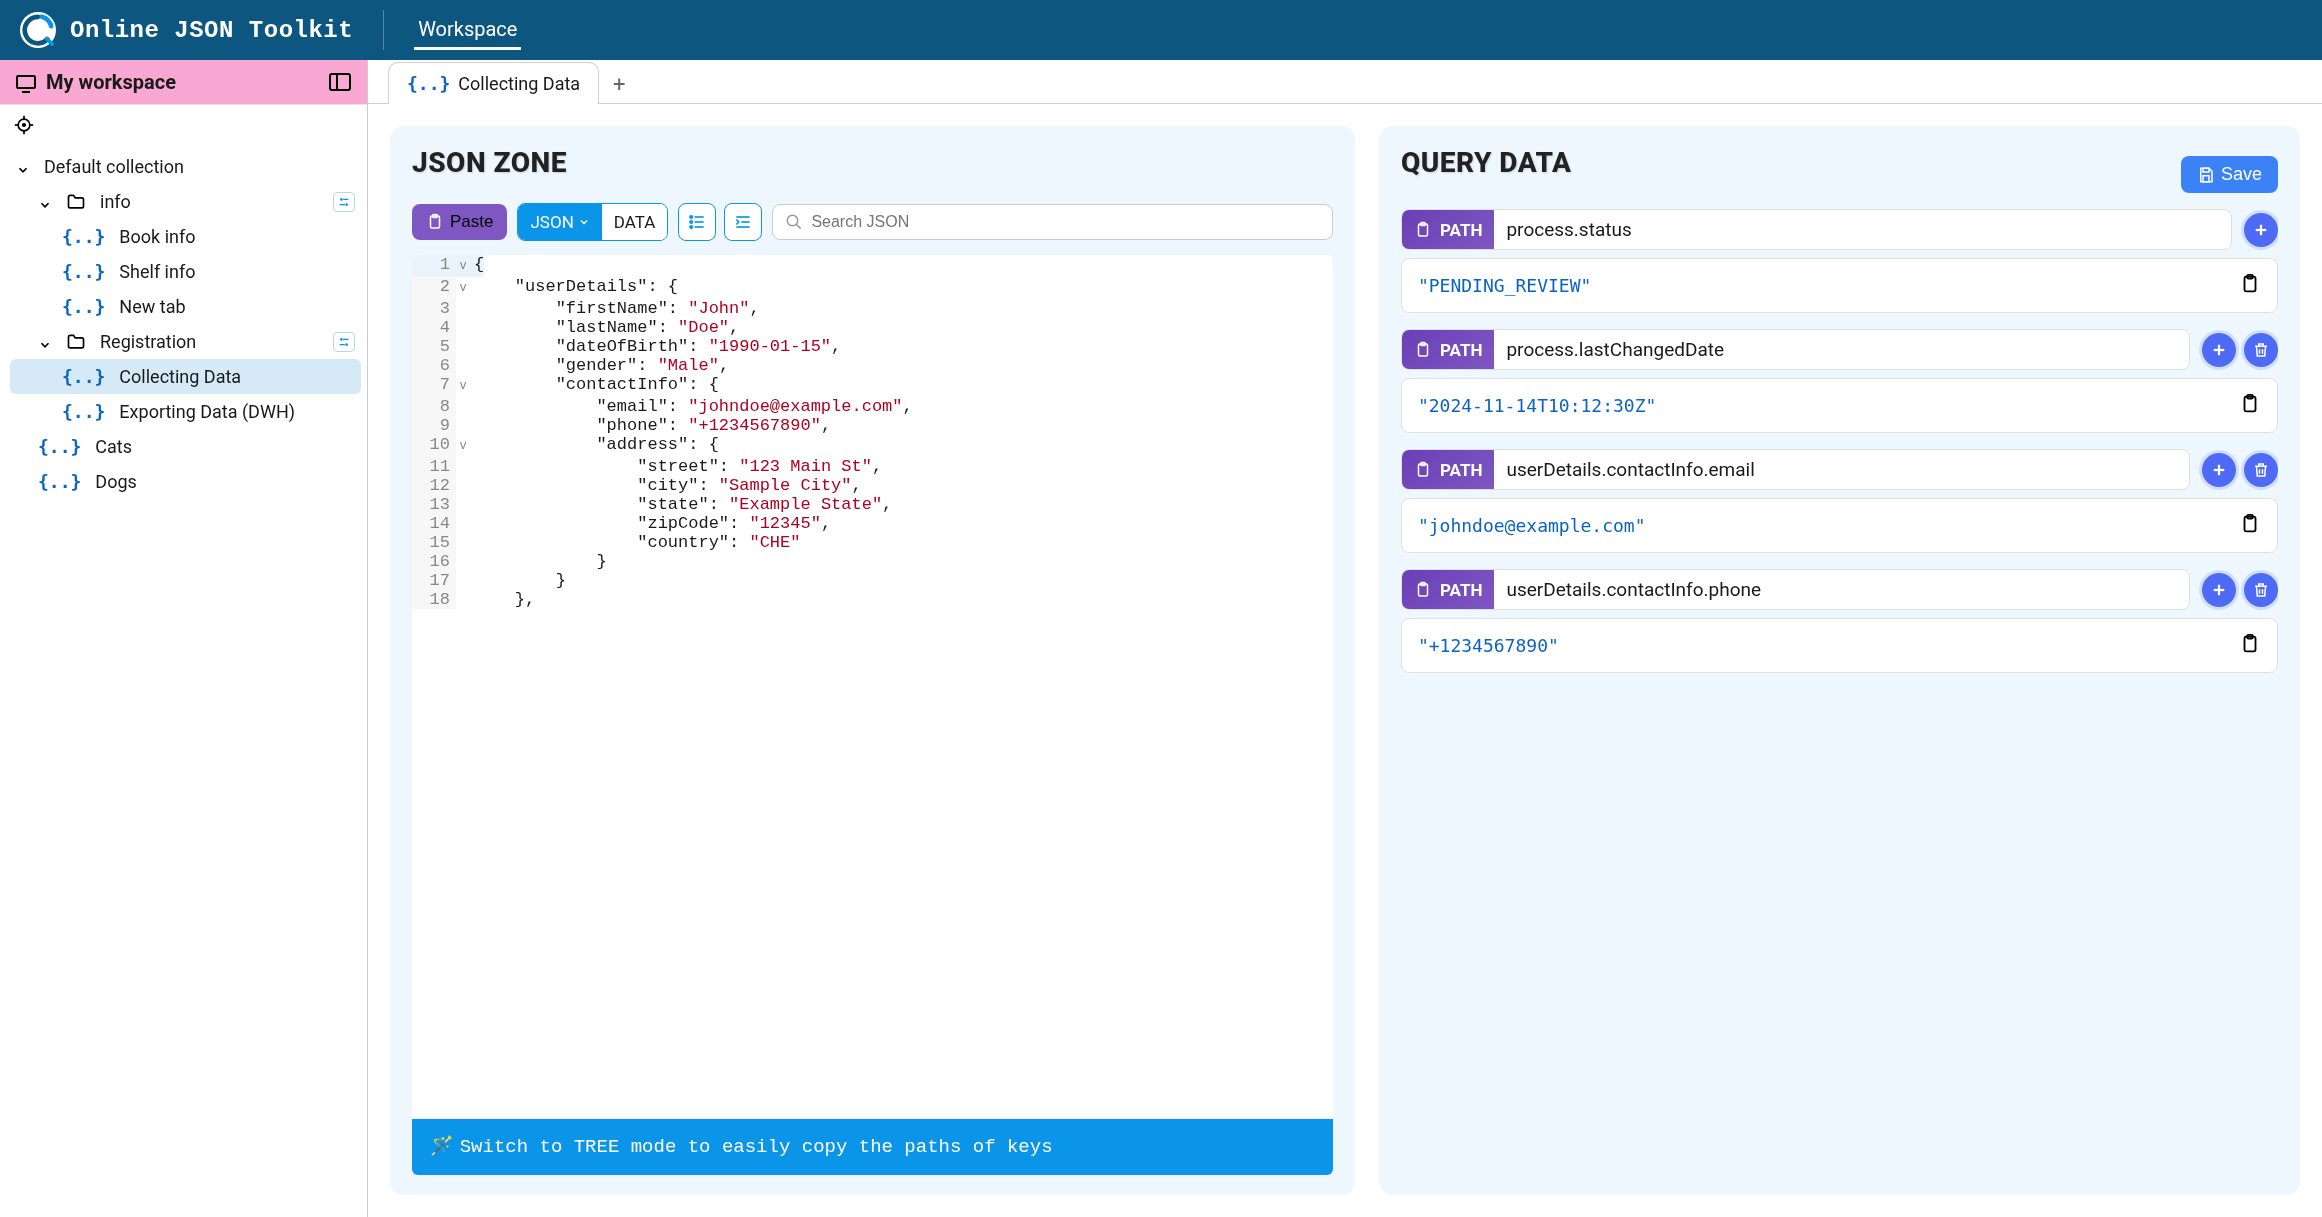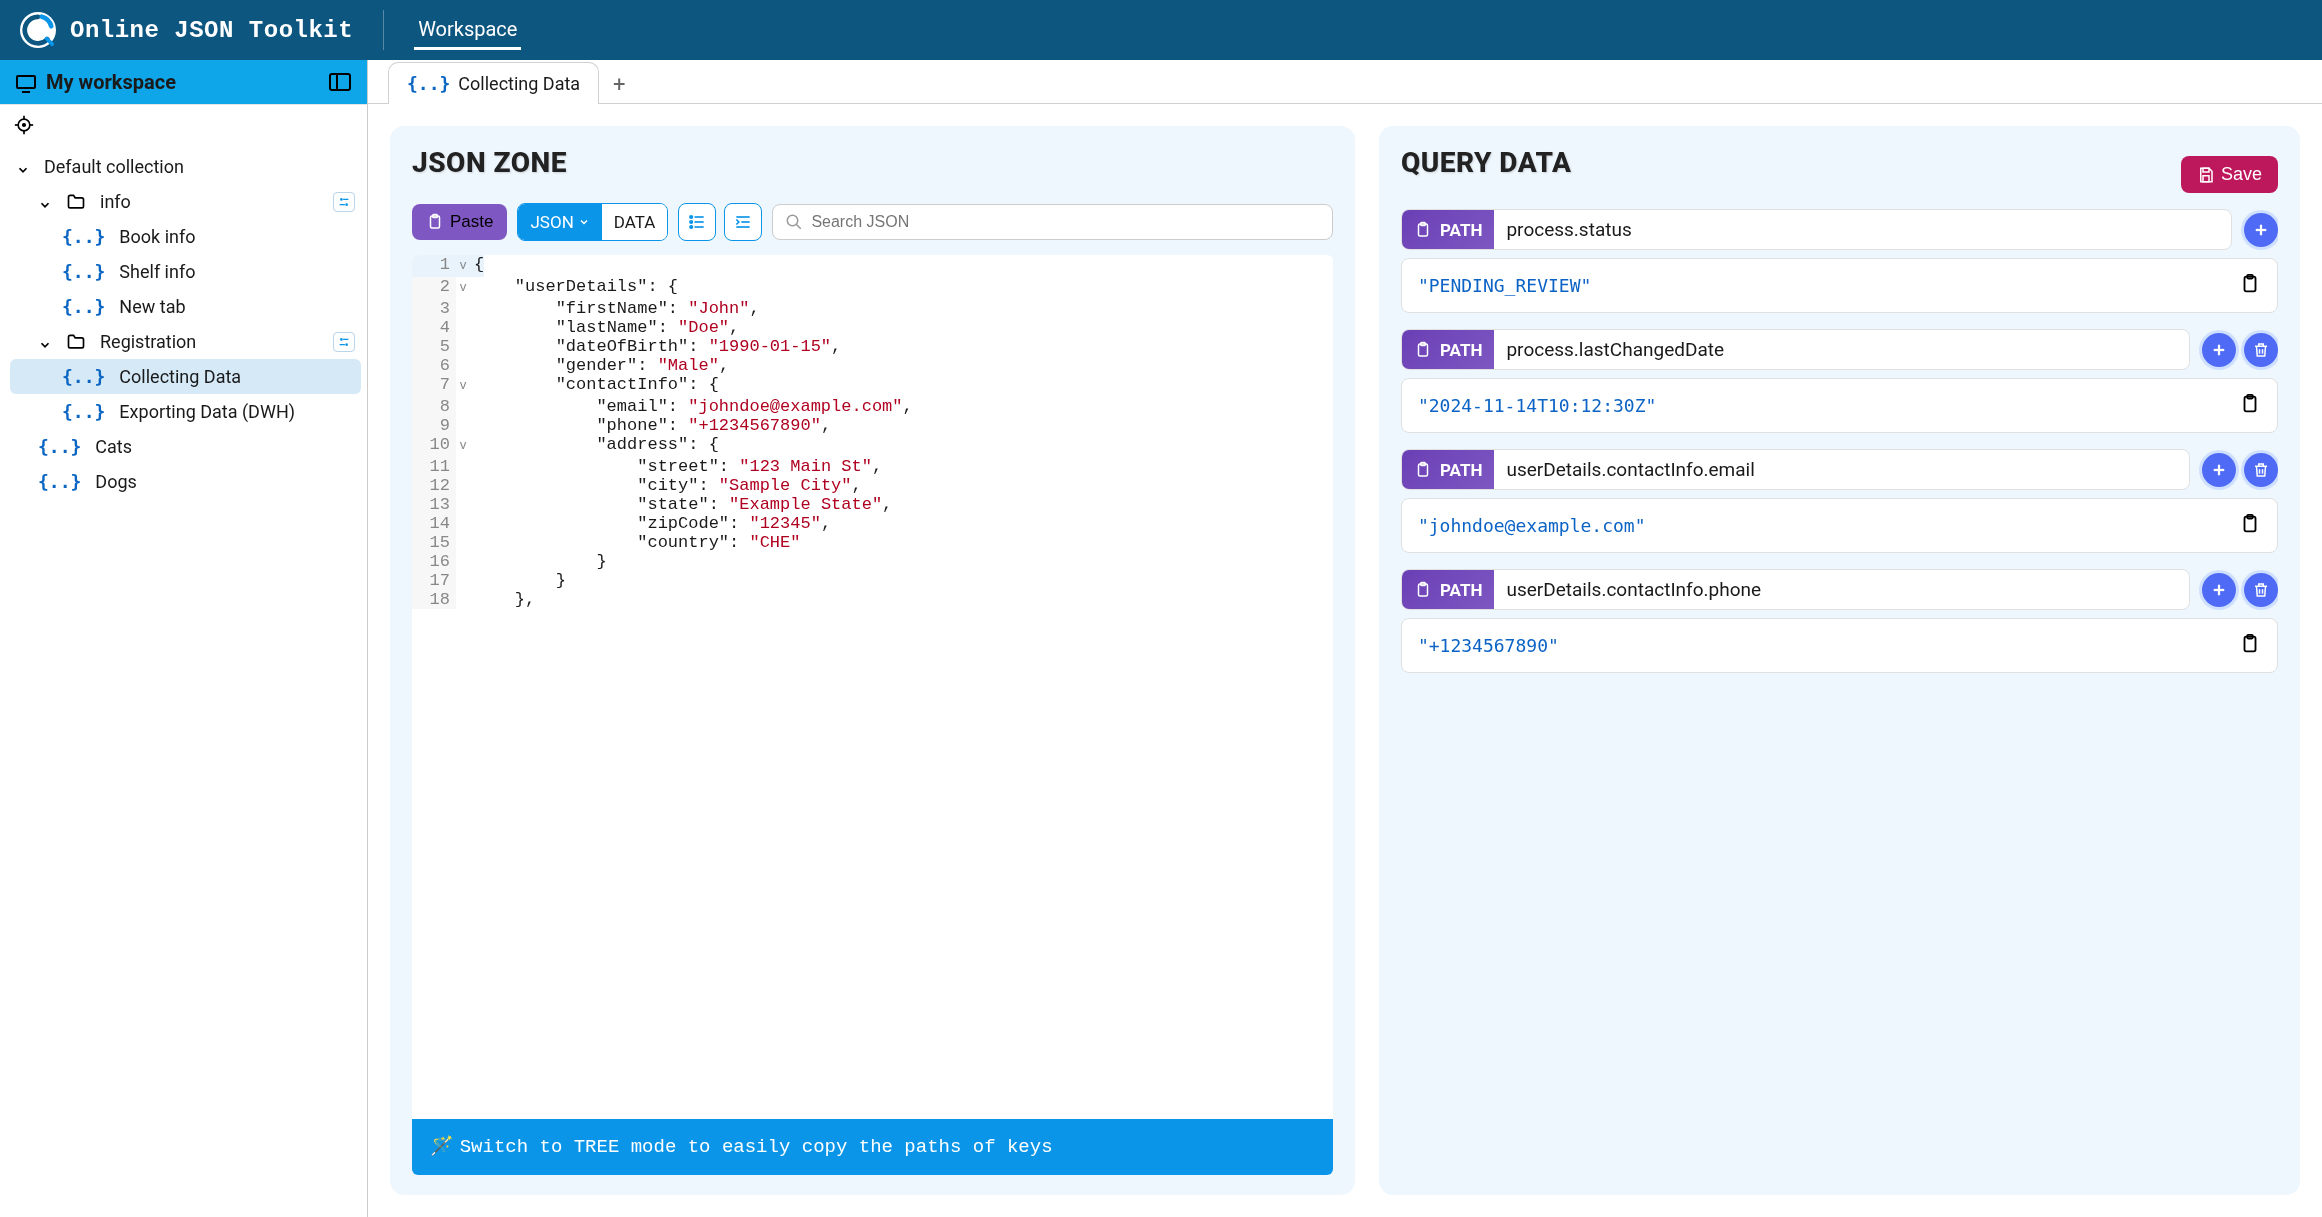--- a/index.html
+++ b/index.html
@@ -12,21 +12,21 @@
 .logo-circle svg { width: 34px; height: 34px; }
 .app-title { font-family: "Courier New", monospace; font-weight: bold; font-size: 24px; letter-spacing: 0.5px; }
 .header-divider { width: 1px; height: 40px; background: rgba(255,255,255,0.3); margin: 0 30px; }
 .workspace-tab { font-size: 20px; font-weight: 400; padding: 6px 4px; border-bottom: 3px solid #fff; }
 
 
 .main { display: flex; height: calc(100vh - 60px); }
 
 
 .sidebar { width: 368px; border-right: 1px solid #ccc; display: flex; flex-direction: column; background: #fff; }
-.sidebar-head { display: flex; align-items: center; justify-content: space-between; padding: 10px 16px; border-bottom: 1px solid #e5e5e5; background: #0ea5e9; }
+.sidebar-head { display: flex; align-items: center; justify-content: space-between; padding: 10px 16px; border-bottom: 1px solid #e5e5e5; background: #f9a8d4; }
 .sidebar-head-left { display: flex; align-items: center; gap: 10px; }
 .ws-icon { width: 20px; height: 14px; border: 2px solid #000; border-radius: 2px; position: relative; }
 .ws-icon::after { content: ""; position: absolute; bottom: -6px; left: 4px; right: 4px; height: 2px; background: #000; }
 .sidebar-head-title { font-size: 20px; font-weight: 700; }
 .panel-toggle { width: 22px; height: 18px; border: 2px solid #000; border-radius: 3px; position: relative; cursor: pointer; }
 .panel-toggle::after { content: ""; position: absolute; left: 5px; top: 0; bottom: 0; width: 2px; background: #000; }
 
 .sidebar-toolbar { padding: 10px 14px; }
 .target-icon { width: 20px; height: 20px; display: block; }
 
@@ -80,21 +80,21 @@
 .fold { width: 14px; text-align: center; color: #888; flex-shrink: 0; font-size: 12px; line-height: 22px; }
 .code-text { white-space: pre; padding-left: 4px; }
 .code-line.hl .code-text, .code-line.hl .gutter, .code-line.hl .fold { background: #e9f3fb; }
 .tok-key { color: #1a1a1a; }
 .tok-str { color: #b00020; }
 .tok-punc { color: #1a1a1a; }
 
 .hint-banner { background: #0a95e8; color: #fff; padding: 14px 18px; font-size: 19px; line-height: 1.5; display: flex; gap: 6px; align-items: flex-start; }
 
 
-.btn-save { background: #be185d; color: #fff; border: none; border-radius: 8px; padding: 8px 16px; font-size: 18px; display: flex; align-items: center; gap: 6px; cursor: pointer; }
+.btn-save { background: #3b82f6; color: #fff; border: none; border-radius: 8px; padding: 8px 16px; font-size: 18px; display: flex; align-items: center; gap: 6px; cursor: pointer; }
 
 .query-list { flex: 1; overflow: auto; display: flex; flex-direction: column; gap: 16px; padding-top: 6px; }
 .query-item {}
 .query-path-row { display: flex; align-items: center; gap: 12px; }
 .path-chip { display: flex; align-items: stretch; border-radius: 8px; overflow: hidden; flex: 1; border: 1px solid #e0e0e0; background: #fff; min-height: 40px; }
 .path-badge { background: linear-gradient(135deg, #6a3fb5, #7e57c2); color: #fff; display: flex; align-items: center; gap: 8px; padding: 0 12px; font-weight: 700; font-size: 17px; }
 .path-badge svg { width: 18px; height: 18px; }
 .path-text { padding: 8px 12px; font-size: 19px; display: flex; align-items: center; }
 .path-actions { display: flex; gap: 8px; }
 .round-btn { width: 34px; height: 34px; border-radius: 50%; display: flex; align-items: center; justify-content: center; cursor: pointer; box-shadow: 0 0 0 3px rgba(60,120,255,0.18); }

